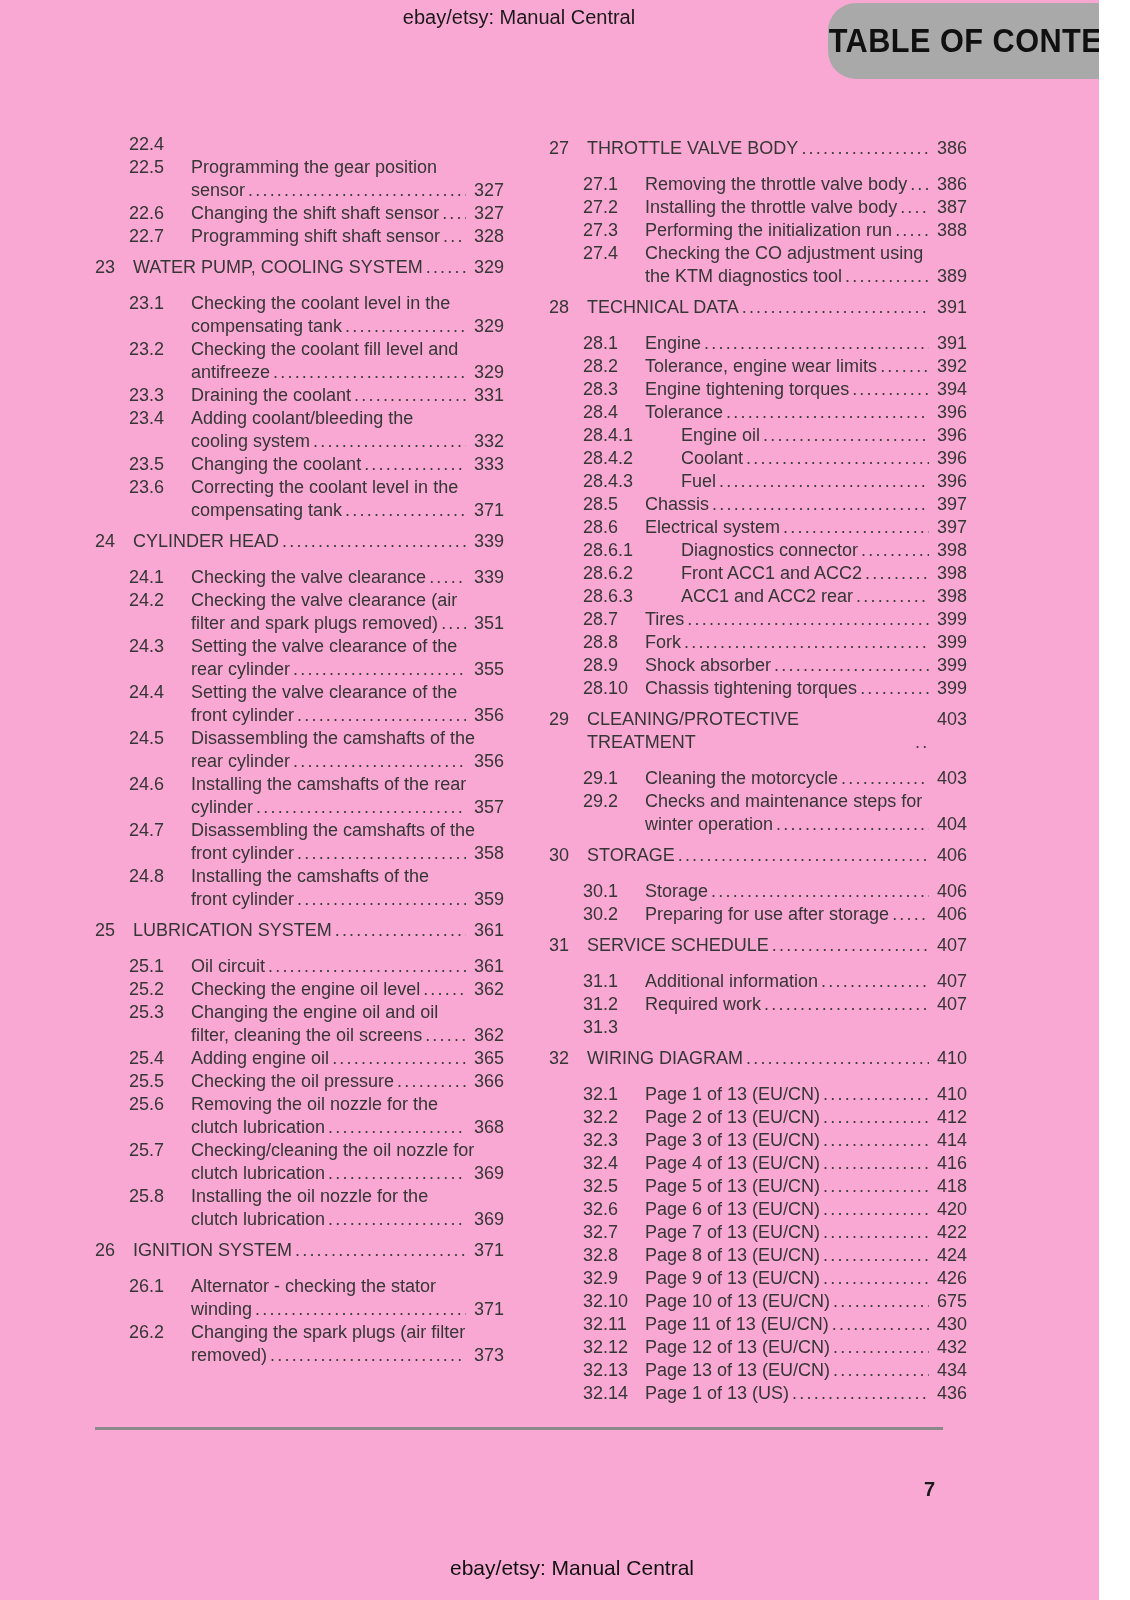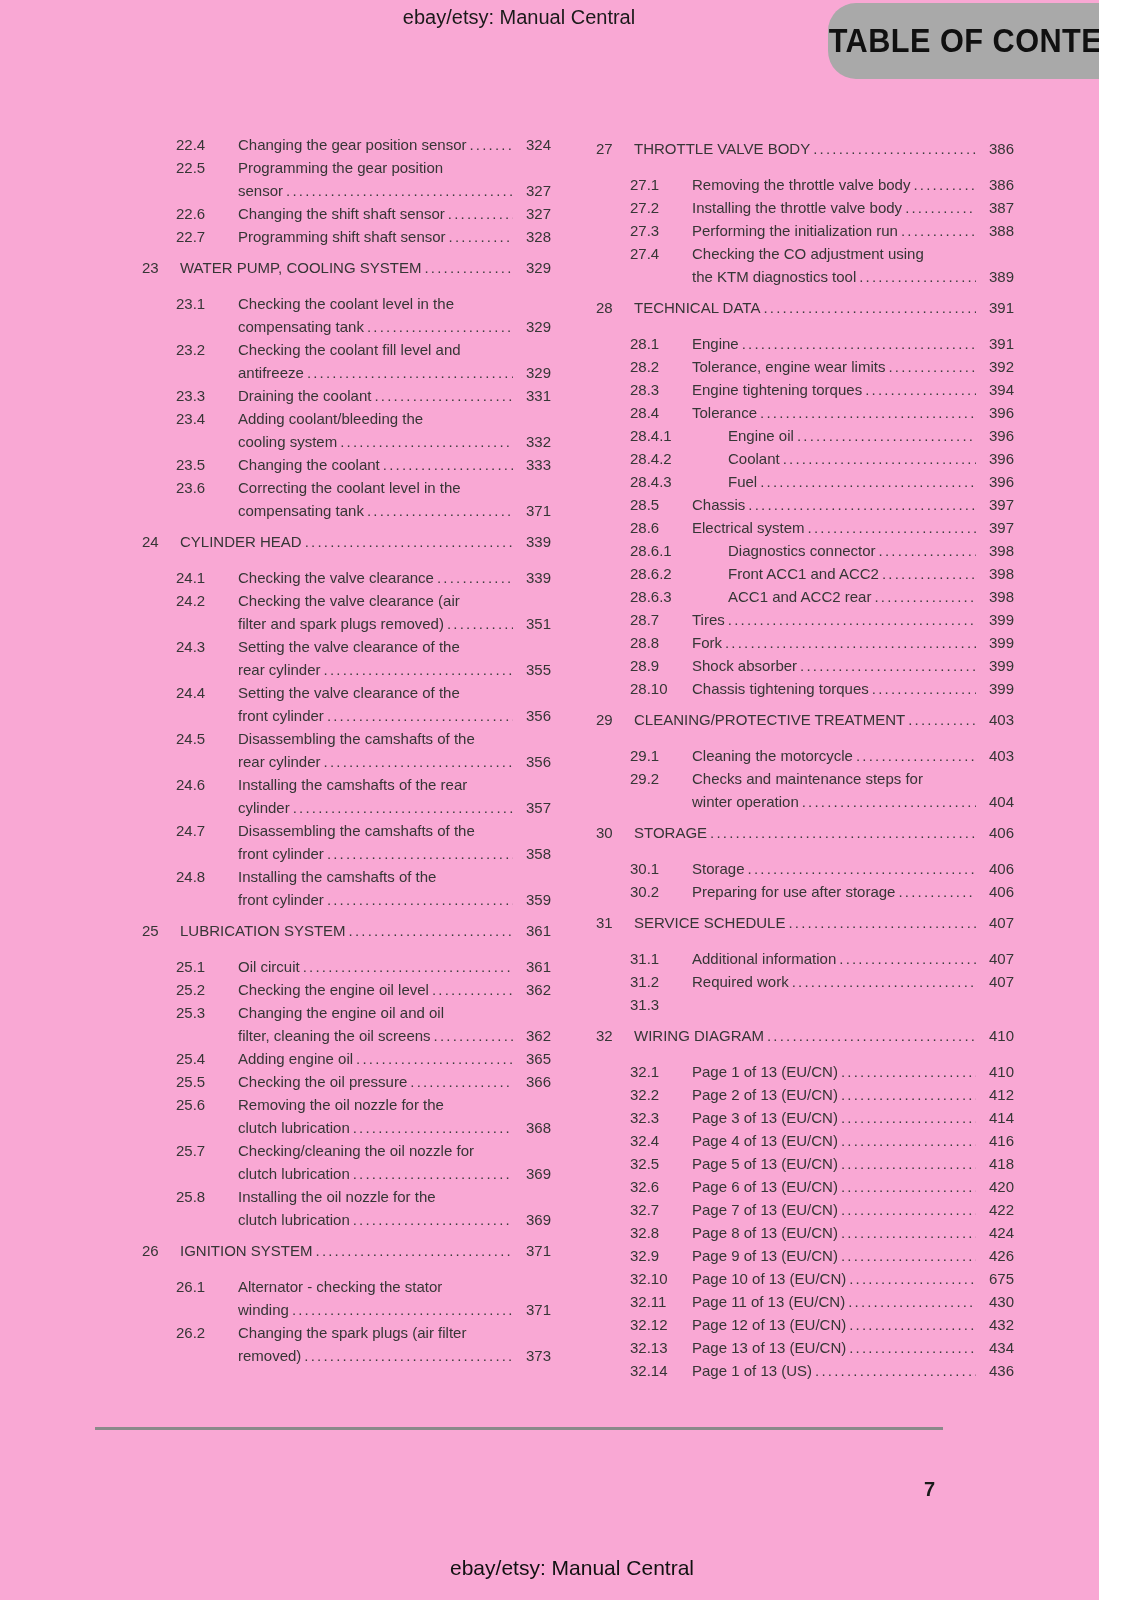--- a/index.html
+++ b/index.html
@@ -14,21 +14,21 @@
   }
   .banner {
     position:absolute; left:828px; top:3px; width:337px; height:76px;
     background:#a9a9a9; display:flex; align-items:center; justify-content:center;border-radius:28px;
   }
   .banner-text {
     font-weight:bold; font-size:33px; color:#101010; transform:scaleX(0.93);
     white-space:nowrap; letter-spacing:0.5px;
   }
   
-  .col { position:absolute; font-size:15px; line-height:23px;margin-left:47px; }
+  .col { position:absolute; font-size:18px; line-height:23px; }
   .col-left  { left:95px;  top:133px; width:409px; }
   .col-right { left:549px; top:129px; width:418px; }
   .row { display:flex; }
   .row .num { flex:0 0 62px; }
   .row.entry { margin-left:34px; }
   .row.chapter { margin:8px 0 13px; }
   .row.chapter .num { flex:0 0 38px; }
   .content { flex:1 1 auto; min-width:0; }
   .lvl2 .content { padding-left:36px; }
   .line.last { display:flex; }
@@ -60,27 +60,20 @@
 
   <div class="header-label">ebay/etsy: Manual Central</div>
 
   <div class="banner">
     <span class="banner-text">TABLE OF CONTENTS</span>
   </div>
 
   <div class="col col-left" id="col-left">
       <div class="row entry">
         <span class="num">22.4</span>
-        <div class="content">
-          <div class="line last">
-            <span class="txt">Changing the gear position sensor</span>
-            <span class="dots"></span>
-            <span class="pg">324</span>
-          </div>
-        </div>
       </div>
       <div class="row entry">
         <span class="num">22.5</span>
         <div class="content">
           <div class="line"><span class="txt">Programming the gear position</span></div>
           <div class="line last">
             <span class="txt">sensor</span>
             <span class="dots"></span>
             <span class="pg">327</span>
           </div>

